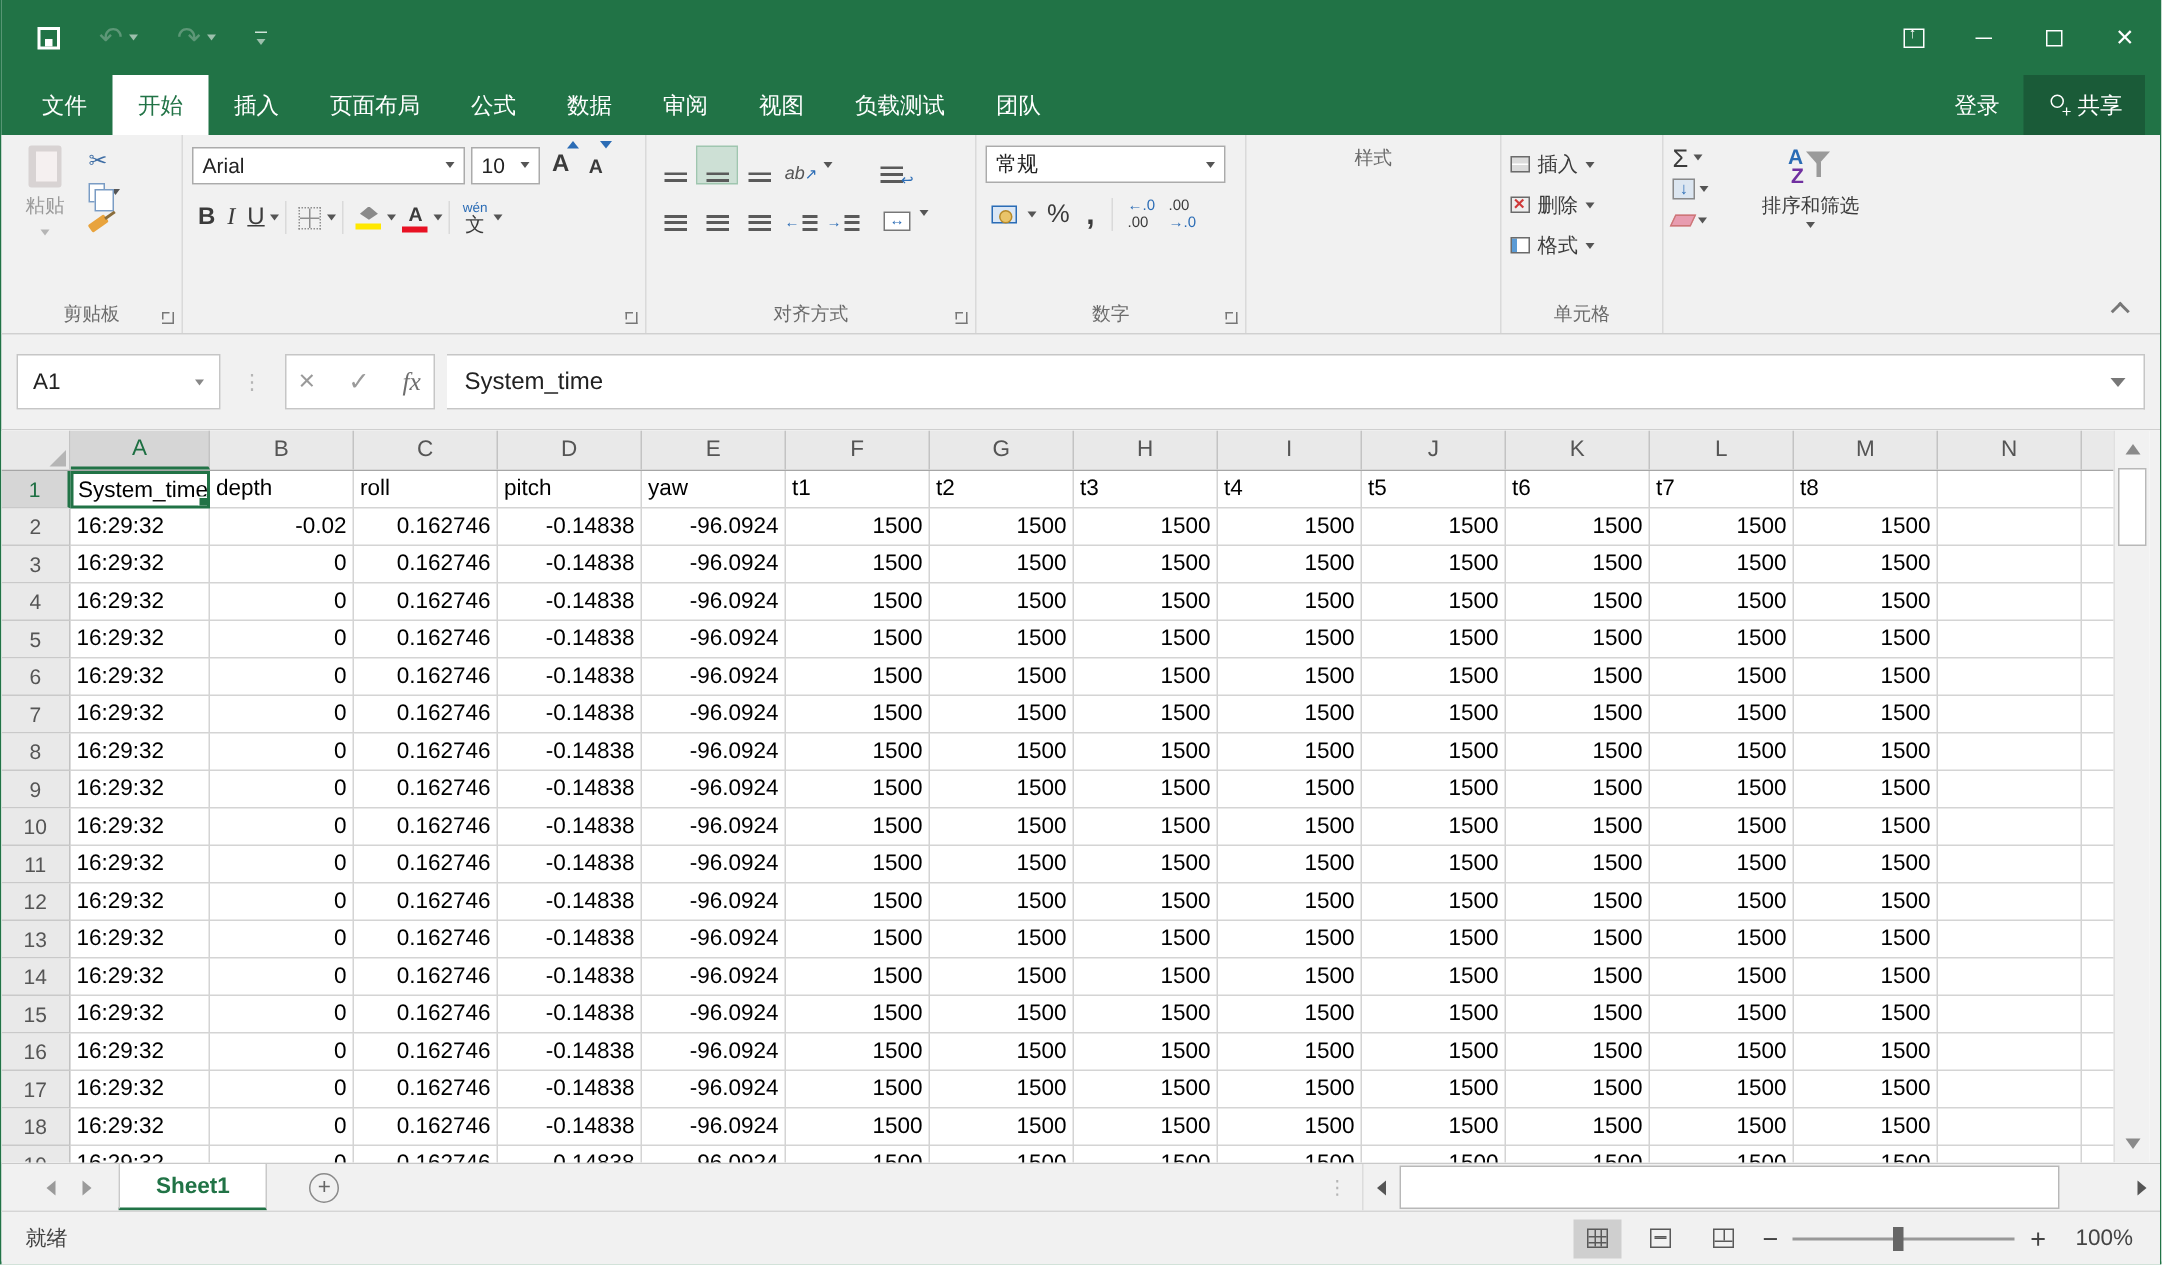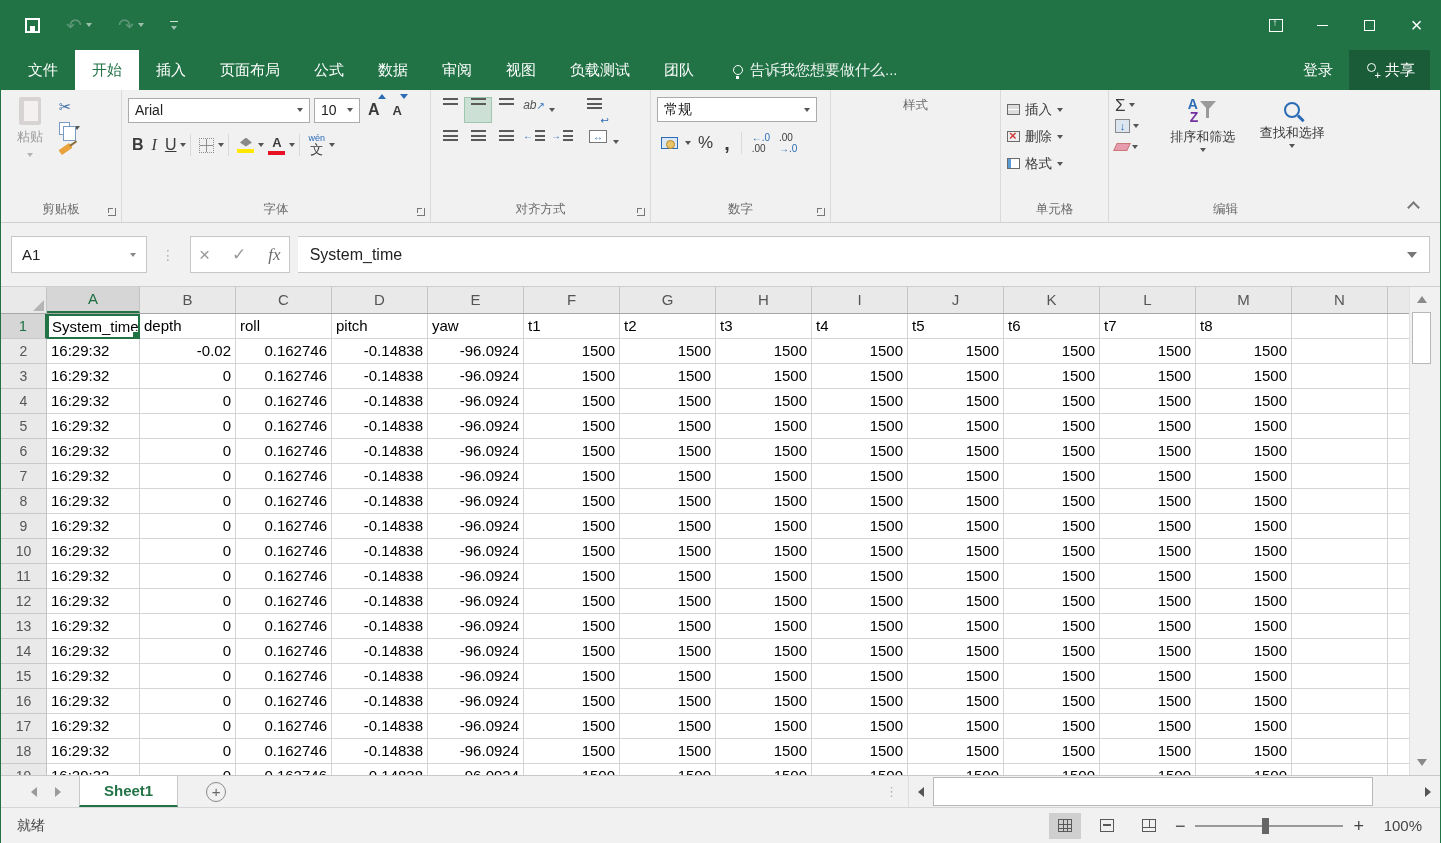--- a/index.html
+++ b/index.html
@@ -82,21 +82,21 @@
      linear-gradient(#777 0 0) center/1px 100% no-repeat; opacity:.8; }
   .colorbtn { display:inline-flex; flex-direction:column; align-items:center; line-height:1; gap:2px; }
   .fillic { width:12px; height:9px; background:#8a8a8a; clip-path:polygon(50% 0,100% 55%,50% 100%,0 55%); }
   .ubar { width:17px; height:4px; }
   .phon { display:inline-flex; flex-direction:column; align-items:center; line-height:1; color:#3b3b3b; }
   .phon .top { font-size:9px; color:#2b6cb5; }
   .phon .bot { font-size:13px; }
 
   
   .alrow { display:flex; align-items:center; gap:2px; margin-top:4px; }
-  .albtn { width:26px; height:24px; display:flex; align-items:flex-start; justify-content:center; }
+  .albtn { width:26px; height:24px; display:flex; align-items:flex-end; justify-content:center; }
   .albtn.sel { background:#cde0d5; outline:1px solid #9fc6af; }
   .ab-ic { font-size:12px; font-style:italic; color:#555; }
   .ab-ic::after { content:"\2197"; color:#2b6cb5; font-style:normal; font-size:10px; }
   .wrapic { position:relative; }
   .wrapic::after { content:"\21A9"; position:absolute; right:-2px; bottom:-4px; color:#2b6cb5; font-size:10px; }
   .indent-l::before { content:"\2190"; color:#2b6cb5; font-size:10px; margin-right:2px; }
   .indent-r::before { content:"\2192"; color:#2b6cb5; font-size:10px; margin-right:2px; }
   .mergeic { width:18px; height:13px; border:1px solid #777; display:inline-flex; align-items:center; justify-content:center; color:#2b6cb5; font-size:10px; background:#fff; }
 
   
@@ -251,24 +251,20 @@
         <div class="tab sel">开始</div>
         <div class="tab">插入</div>
         <div class="tab">页面布局</div>
         <div class="tab">公式</div>
         <div class="tab">数据</div>
         <div class="tab">审阅</div>
         <div class="tab">视图</div>
         <div class="tab">负载测试</div>
         <div class="tab">团队</div>
       </div>
-    <div class="tellme">
-      <span class="bulb"></span>
-      <span>告诉我您想要做什么...</span>
-    </div>
     <div class="right">
       <span class="signin">登录</span>
       <span class="share">
         <span class="person"></span>
         <span>共享</span>
       </span>
     </div>
   </div>
 
   <div class="ribbon">
@@ -333,21 +329,20 @@
             </span>
           <span class="drop"></span>
           <span class="vsep"></span>
           <span class="rbtn phon">
               <span class="top">wén</span>
               <span class="bot">文</span>
             </span>
           <span class="drop"></span>
         </div>
       </div>
-      <div class="rg-label">字体</div>
       <span class="launcher"></span>
     </div>
 
     <div class="rgroup" style="width:220px">
       <div class="rg-body">
         <div class="alrow">
           <span class="albtn">
               <span class="lines" style="height:7px"></span>
             </span>
           <span class="albtn sel">
@@ -463,27 +458,21 @@
         </div>
         <div class="bigbtn">
           <span class="azic">
               <span class="a">A</span>
               <span class="z">Z</span>
               <span class="funnel"></span>
             </span>
           <span>排序和筛选</span>
           <span class="drop"></span>
         </div>
-        <div class="bigbtn">
-          <span class="magnif"></span>
-          <span>查找和选择</span>
-          <span class="drop"></span>
-        </div>
       </div>
-      <div class="rg-label">编辑</div>
     </div>
 
     <span class="collapse-chev"></span>
   </div>
 
   <div class="fbar">
     <div class="namebox">
         <span>A1</span>
         <span class="drop"></span>
       </div>

